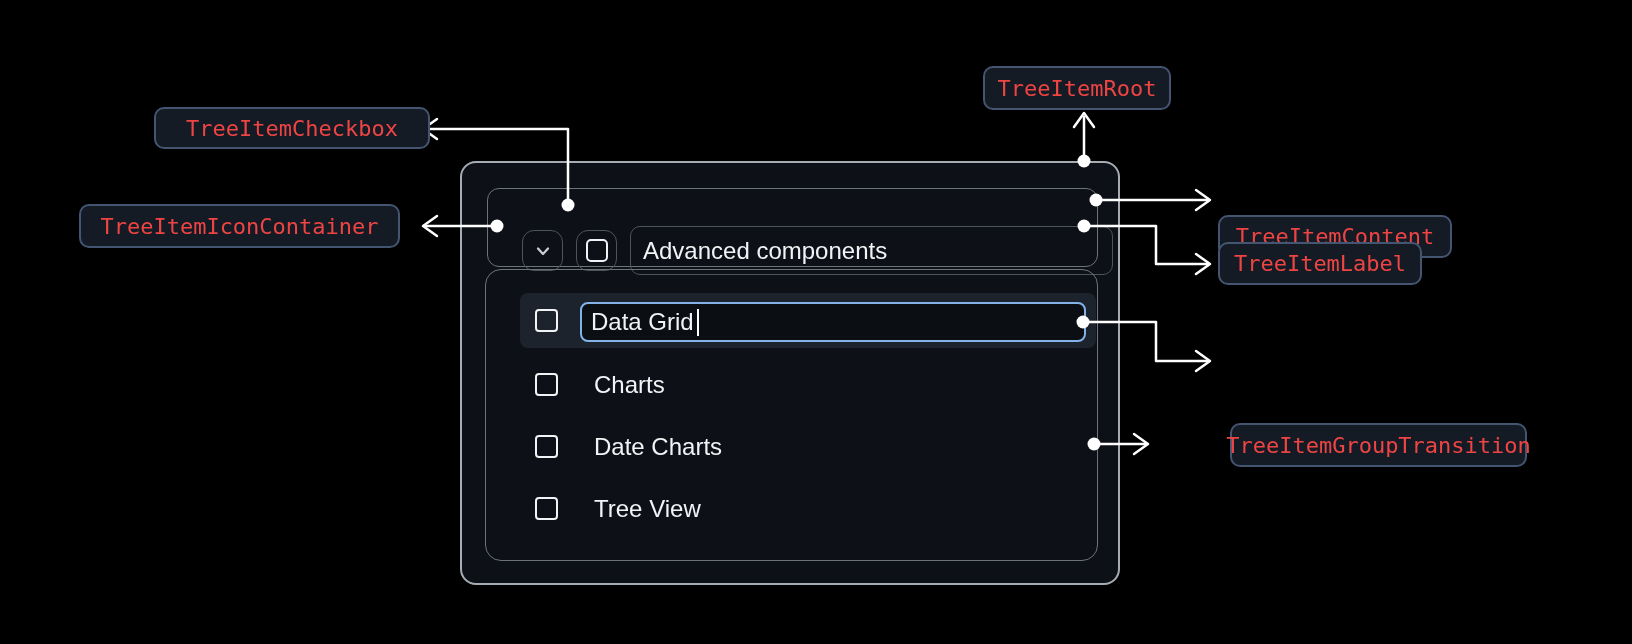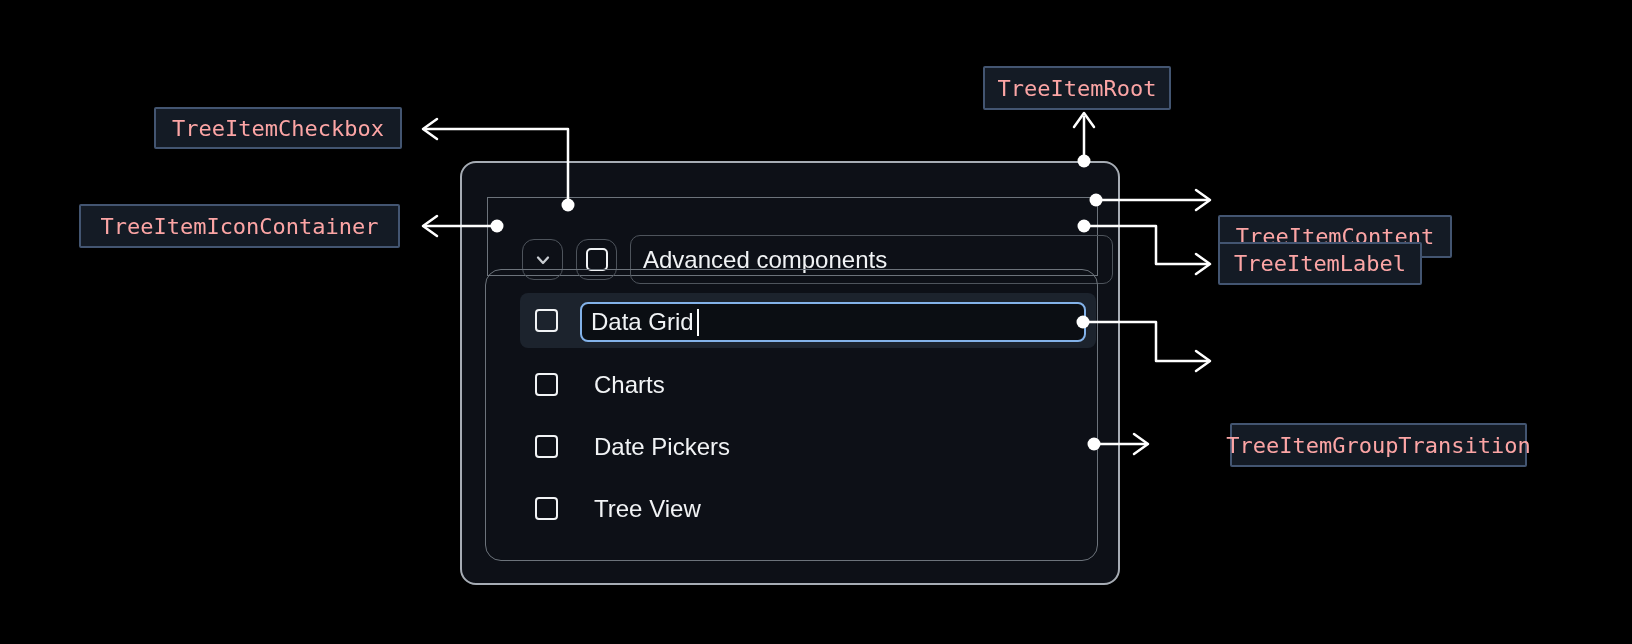--- a/index.html
+++ b/index.html
@@ -4,41 +4,41 @@
 <style>
   html,body{margin:0;padding:0;background:#000;}
   body{width:1632px;height:644px;position:relative;overflow:hidden;
        font-family:"Liberation Sans",sans-serif;}
   .stage{position:absolute;inset:0;}
 
   
   .badge{
     position:absolute;box-sizing:border-box;
     display:flex;align-items:center;justify-content:center;
-    background:#141b25;border:2px solid #435571;border-radius:2px;
-    color:#fca5a5;font-family:"DejaVu Sans Mono",monospace;font-size:22px;
+    background:#141b25;border:2px solid #435571;border-radius:10px;
+    color:#ef4444;font-family:"DejaVu Sans Mono",monospace;font-size:22px;
     white-space:nowrap;
   }
-  .badge-checkbox{left:154px;top:107px;width:248px;height:42px;}
+  .badge-checkbox{left:154px;top:107px;width:276px;height:42px;}
   .badge-icon-container{left:79px;top:204px;width:321px;height:44px;}
   .badge-root{left:983px;top:66px;width:188px;height:44px;}
   .badge-content{left:1218px;top:179px;width:234px;height:43px;margin-top:36px;}
   .badge-label{left:1218px;top:242px;width:204px;height:43px;text-align:right;}
   .badge-label-input{left:1218px;top:340px;width:279px;height:43px;}
   .badge-group-transition{left:1230px;top:423px;width:297px;height:44px;}
 
   
   .panel{
     position:absolute;left:460px;top:161px;width:660px;height:424px;
     box-sizing:border-box;background:#0d1017;
     border:2px solid #a6acb4;border-radius:16px;
   }
   .content-box{
-    position:absolute;left:25px;top:34px;width:611px;height:79px;
-    box-sizing:border-box;border:1.5px solid #6c737b;border-radius:0;
+    position:absolute;left:25px;top:25px;width:611px;height:79px;
+    box-sizing:border-box;border:1.5px solid #6c737b;border-radius:12px;
     display:flex;align-items:center;
   }
   .icon-btn{
     position:absolute;left:34px;top:41px;width:41px;height:41px;
     box-sizing:border-box;border:1.5px solid #4e545c;border-radius:12px;
     display:flex;align-items:center;justify-content:center;cursor:pointer;
   }
   .checkbox-btn{
     position:absolute;left:88px;top:41px;width:41px;height:41px;
     box-sizing:border-box;border:1.5px solid #4e545c;border-radius:12px;
@@ -115,21 +115,21 @@
         </div>
       </div>
 
       <div class="row row-1">
         <span class="item-cbx"></span>
         <span class="item-label">Charts</span>
       </div>
 
       <div class="row row-2">
         <span class="item-cbx"></span>
-        <span class="item-label">Date Pickers</span>
+        <span class="item-label">Date Charts</span>
       </div>
 
       <div class="row row-3">
         <span class="item-cbx"></span>
         <span class="item-label">Tree View</span>
       </div>
 
     </div>
   </div>
 

